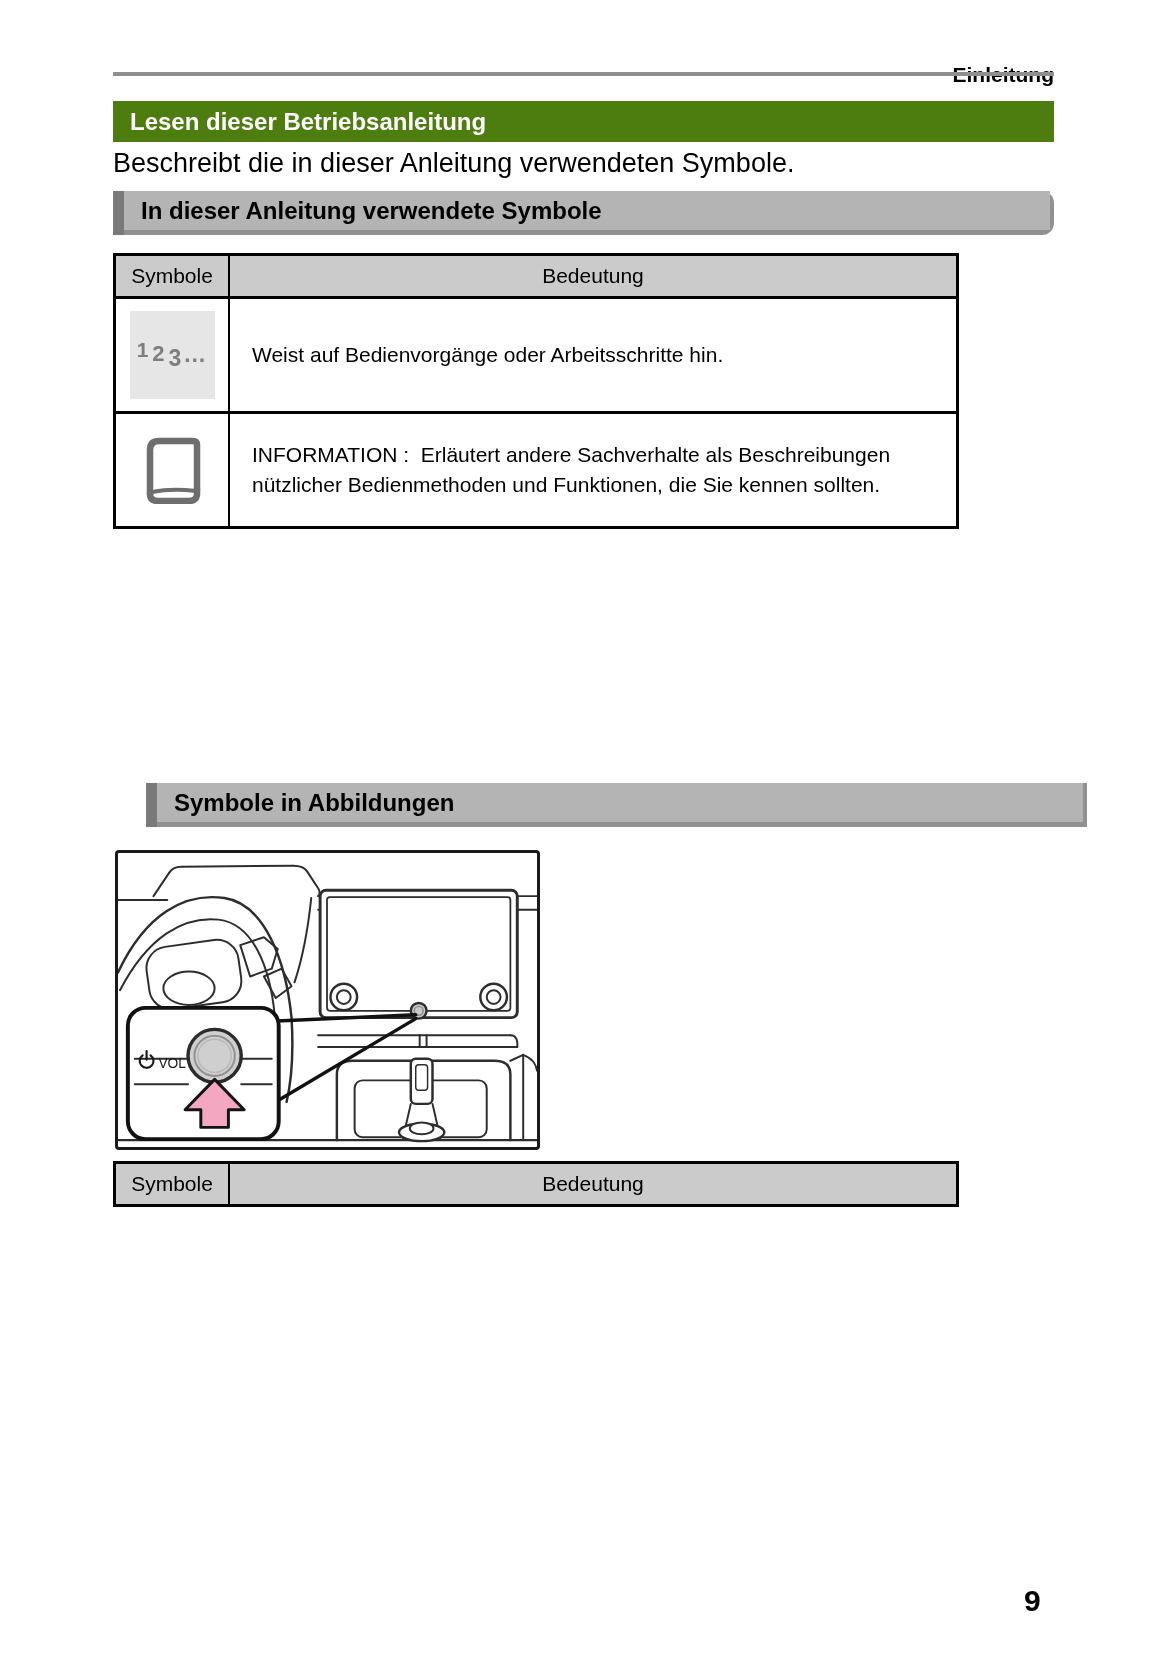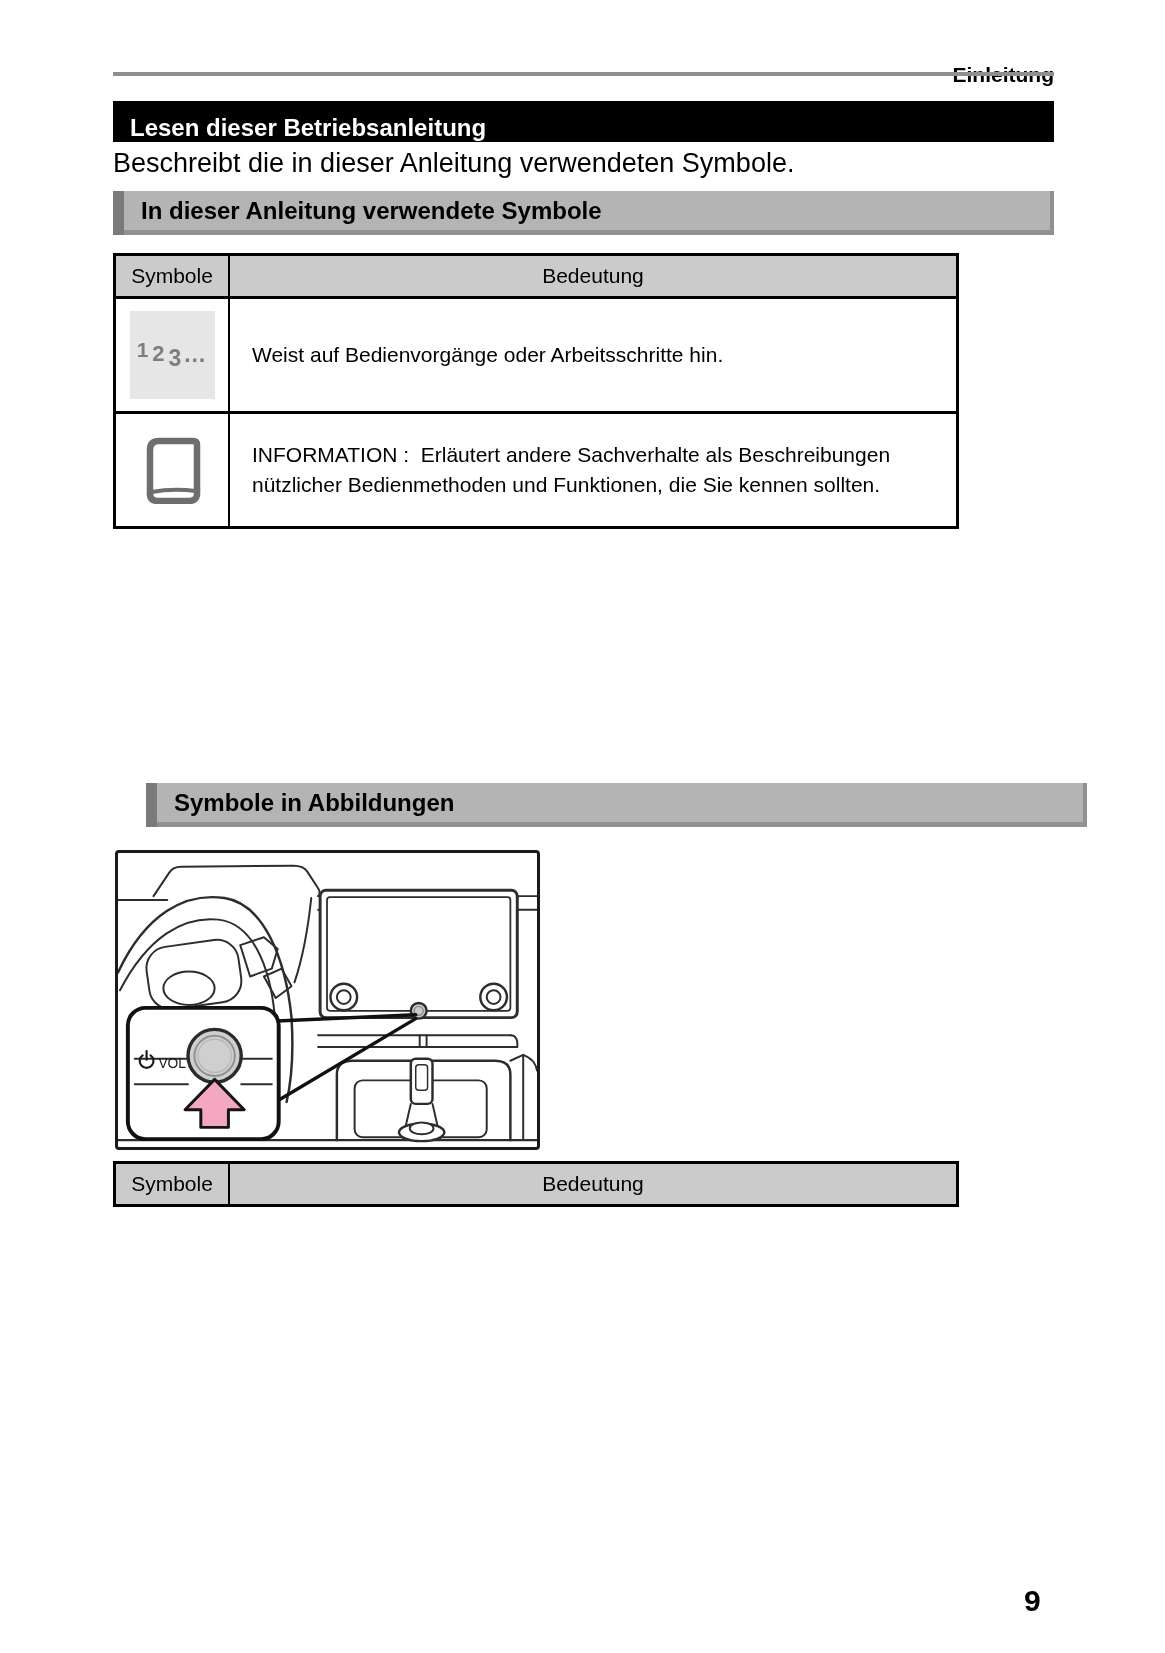--- a/index.html
+++ b/index.html
@@ -2,30 +2,30 @@
 <html><head>
 <meta charset="utf-8">
 <style>
   html,body{margin:0;padding:0;}
   body{background:#ffffff;font-family:"Liberation Sans",sans-serif;color:#000;}
   .page{position:relative;width:1165px;height:1653px;background:#fff;overflow:hidden;}
 
   .page-header{position:absolute;top:33px;right:111px;font-size:21px;font-weight:bold;margin-top:30px;}
   .top-rule{position:absolute;left:113px;top:72px;width:941px;height:4px;background:#8f8f8f;}
 
-  .bar-main{position:absolute;left:113px;top:101px;width:941px;height:41px;background:#000000;
-    box-sizing:border-box;display:flex;align-items:flex-end;padding-left:17px;
+  .bar-main{position:absolute;left:113px;top:101px;width:941px;height:41px;background:#4d7c0f;
+    box-sizing:border-box;display:flex;align-items:center;padding-left:17px;
     color:#fff;font-size:24px;font-weight:bold;}
   .intro{position:absolute;left:113px;top:148px;font-size:27px;}
 
   .bar-sub{position:absolute;left:113px;width:941px;height:44px;background:#919191;}
   .bar-sub .accent{position:absolute;left:0;top:0;bottom:0;width:11px;background:#7a7a7a;}
   .bar-sub .face{position:absolute;left:11px;top:0;right:4px;bottom:5px;background:#b4b4b4;
     display:flex;align-items:center;padding-left:17px;font-size:24px;font-weight:bold;color:#000;}
-  .bar-sub1{top:191px;}
+  .bar-sub1{top:191px;border-radius:12px;}
   .bar-sub2{top:783px;margin-left:33px;}
 
   table.symtbl{position:absolute;left:113px;width:846px;border-collapse:collapse;table-layout:fixed;
     border:3px solid #000;}
   .tbl1{top:253px;}
   .tbl2{top:1161px;}
   table.symtbl td,table.symtbl th{border-top:3px solid #000;border-bottom:3px solid #000;
     border-left:2px solid #000;border-right:2px solid #000;vertical-align:middle;}
   table.symtbl .col-sym{width:110px;}
   table.symtbl th{height:38px;background:#cbcbcb;font-weight:normal;font-size:21px;text-align:center;}

